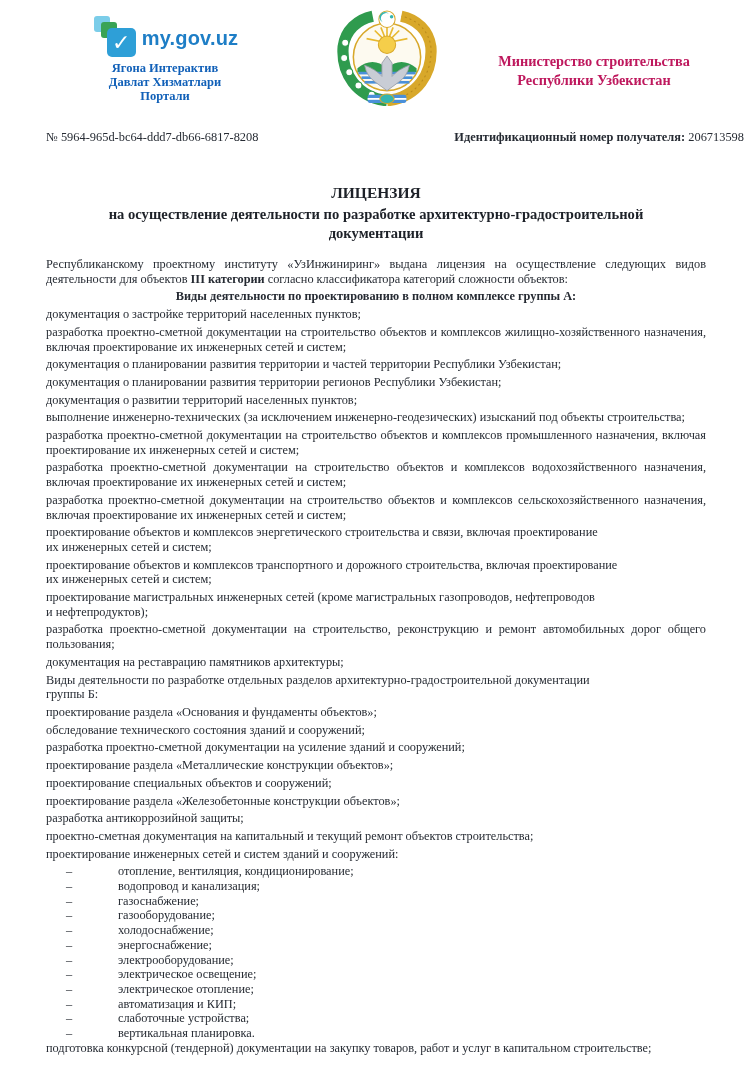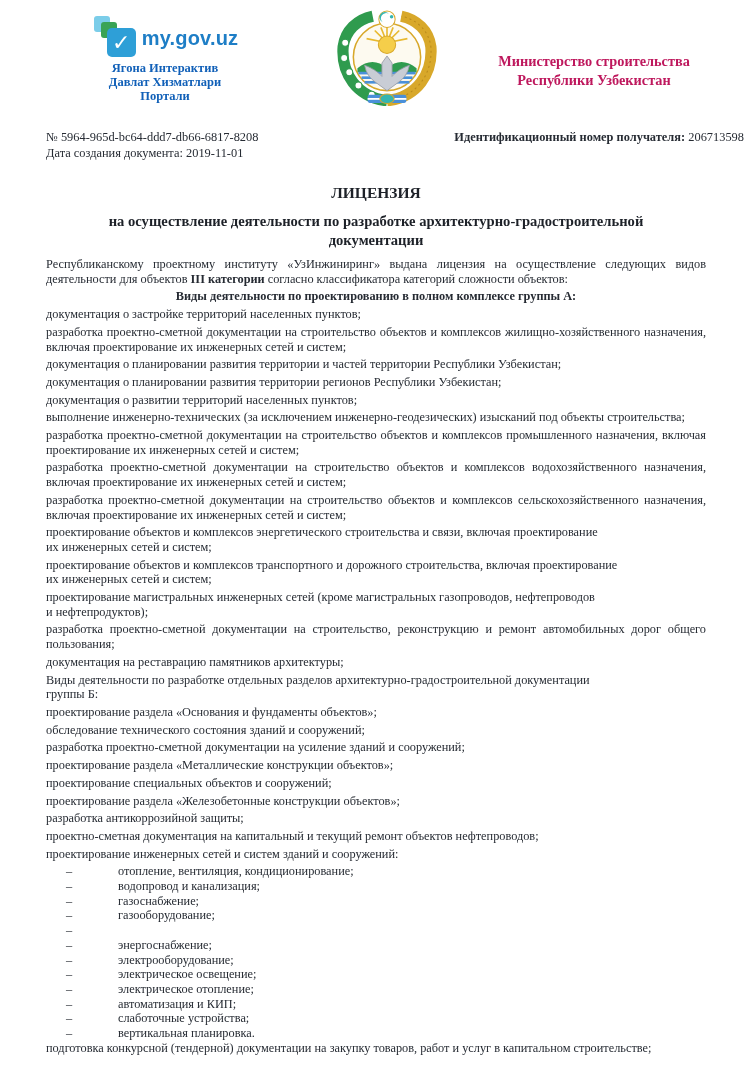--- a/index.html
+++ b/index.html
@@ -26,21 +26,21 @@
   .emblem{position:absolute;left:336px;top:10px;width:102px;height:96px;}
   .ministry{position:absolute;right:8px;top:52px;width:300px;text-align:center;
             font-weight:bold;font-size:14.3px;line-height:1.35;color:#be185d;white-space:pre-line;}
   
   .meta{position:absolute;top:129px;left:46px;right:8px;display:flex;justify-content:space-between;font-size:12.4px;line-height:1.32;}
   .meta-left{text-align:left;}
   .meta-right{text-align:right;max-width:380px;}
   .pre-line{white-space:pre-line;}
   
   .title{position:absolute;top:184px;left:46px;right:46px;text-align:center;color:#1d2128;}
-  .title-main{font-weight:bold;font-size:15.5px;margin-bottom:10px;}
+  .title-main{font-weight:bold;font-size:15.5px;margin-bottom:3px;}
   .title-sub{font-weight:bold;font-size:14.6px;line-height:1.32;white-space:pre-line;}
   
   .body-text{position:absolute;top:257px;left:46px;right:46px;font-size:12.3px;line-height:14.7px;}
   .body-text p{margin:0 0 3px 0;}
   p.p{text-align:justify;}
   p.p2{text-align:left;white-space:pre-line;}
   p.bold{font-weight:bold;text-align:center;}
   p.bold2{font-weight:normal;text-align:left;white-space:pre-line;}
   .dash-item{display:flex;margin:0;}
   .dash{flex:0 0 52px;margin-left:20px;}
@@ -109,21 +109,20 @@
       <ellipse cx="50" cy="87" rx="7" ry="4.6" fill="#35b5b0" stroke="#d8a82a" stroke-width="1"></ellipse>
     </svg>
   </div>
 
   <div class="ministry">Министерство строительства
 Республики Узбекистан</div>
 
   <div class="meta">
     <div class="meta-left">
       <div>№ 5964-965d-bc64-ddd7-db66-6817-8208</div>
-      <div><span>Дата создания документа:</span> <span>2019-11-01</span></div>
     </div>
     <div class="meta-right">
       <div><b>Идентификационный номер получателя:</b> <span>206713598</span></div>
     </div>
   </div>
 
   <div class="title">
     <div class="title-main">ЛИЦЕНЗИЯ</div>
     <div class="title-sub">на осуществление деятельности по разработке архитектурно-градостроительной
 документации</div>
@@ -152,40 +151,41 @@
         <p class="p">документация на реставрацию памятников архитектуры;</p>
         <p class="bold2">Виды деятельности по разработке отдельных разделов архитектурно-градостроительной документации
 группы Б:</p>
         <p class="p">проектирование раздела «Основания и фундаменты объектов»;</p>
         <p class="p">обследование технического состояния зданий и сооружений;</p>
         <p class="p">разработка проектно-сметной документации на усиление зданий и сооружений;</p>
         <p class="p">проектирование раздела «Металлические конструкции объектов»;</p>
         <p class="p">проектирование специальных объектов и сооружений;</p>
         <p class="p">проектирование раздела «Железобетонные конструкции объектов»;</p>
         <p class="p">разработка антикоррозийной защиты;</p>
-        <p class="p">проектно-сметная документация на капитальный и текущий ремонт объектов нефтепроводов;</p>
+        <p class="p">проектно-сметная документация на капитальный и текущий ремонт объектов строительства;</p>
         <p class="p">проектирование инженерных сетей и систем зданий и сооружений:</p>
         <div class="dash-item">
           <span class="dash">–</span>
           <span class="dash-text">отопление, вентиляция, кондиционирование;</span>
         </div>
         <div class="dash-item">
           <span class="dash">–</span>
           <span class="dash-text">водопровод и канализация;</span>
         </div>
         <div class="dash-item">
           <span class="dash">–</span>
           <span class="dash-text">газоснабжение;</span>
         </div>
         <div class="dash-item">
           <span class="dash">–</span>
           <span class="dash-text">газооборудование;</span>
         </div>
         <div class="dash-item">
           <span class="dash">–</span>
+          <span class="dash-text">холодоснабжение;</span>
         </div>
         <div class="dash-item">
           <span class="dash">–</span>
           <span class="dash-text">энергоснабжение;</span>
         </div>
         <div class="dash-item">
           <span class="dash">–</span>
           <span class="dash-text">электрооборудование;</span>
         </div>
         <div class="dash-item">

